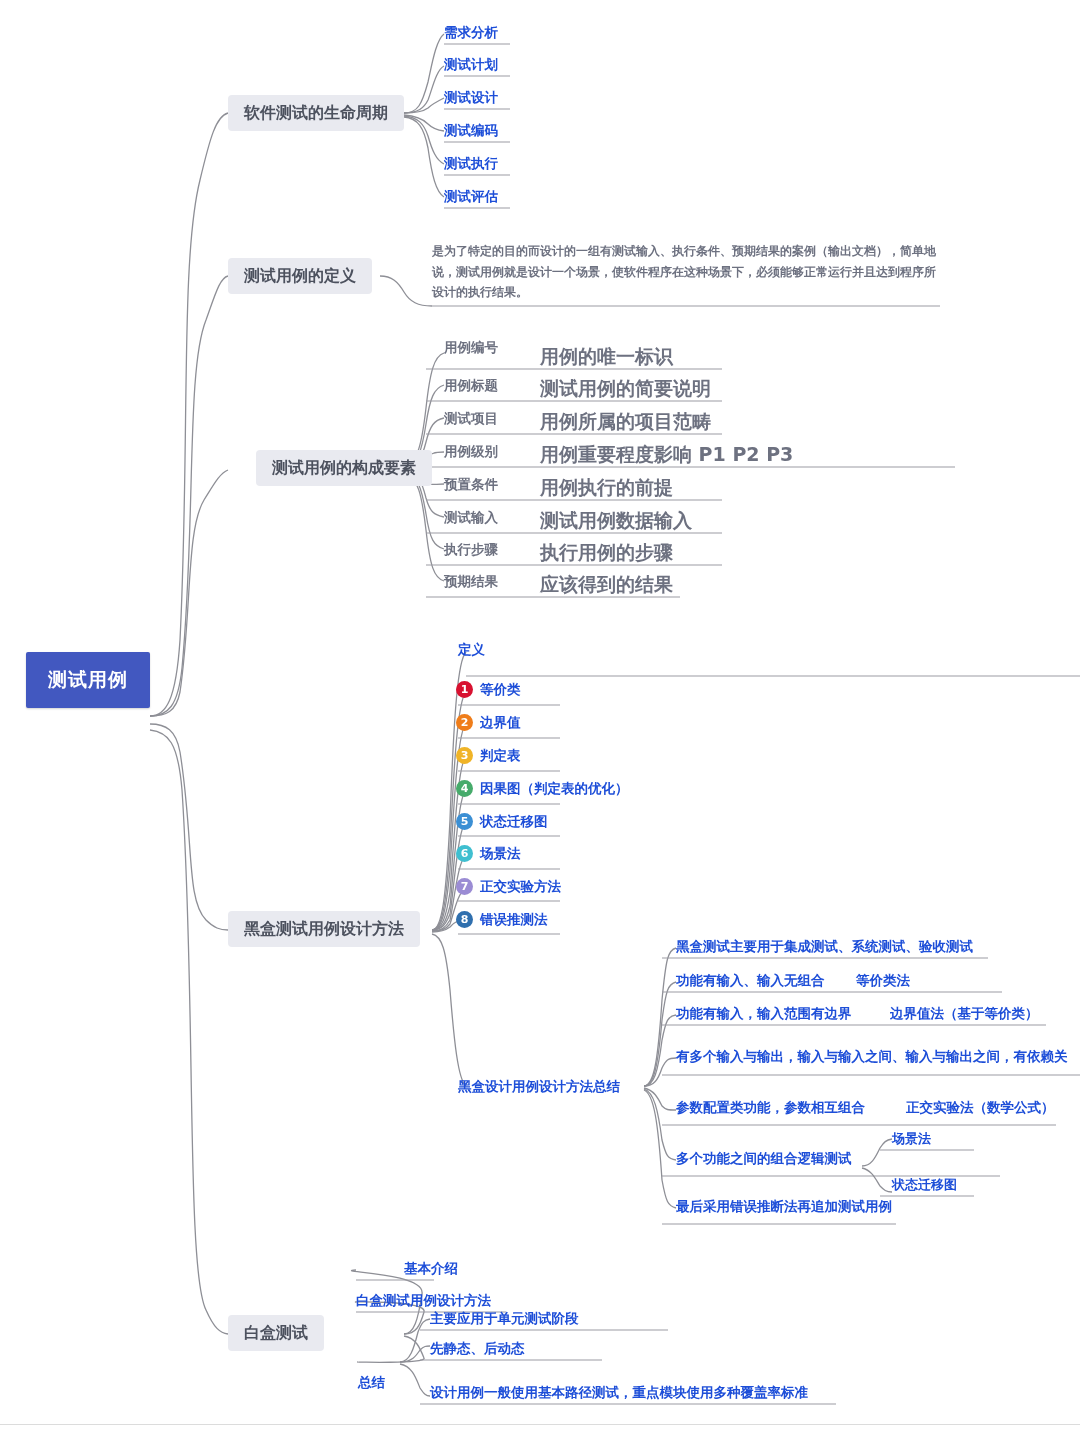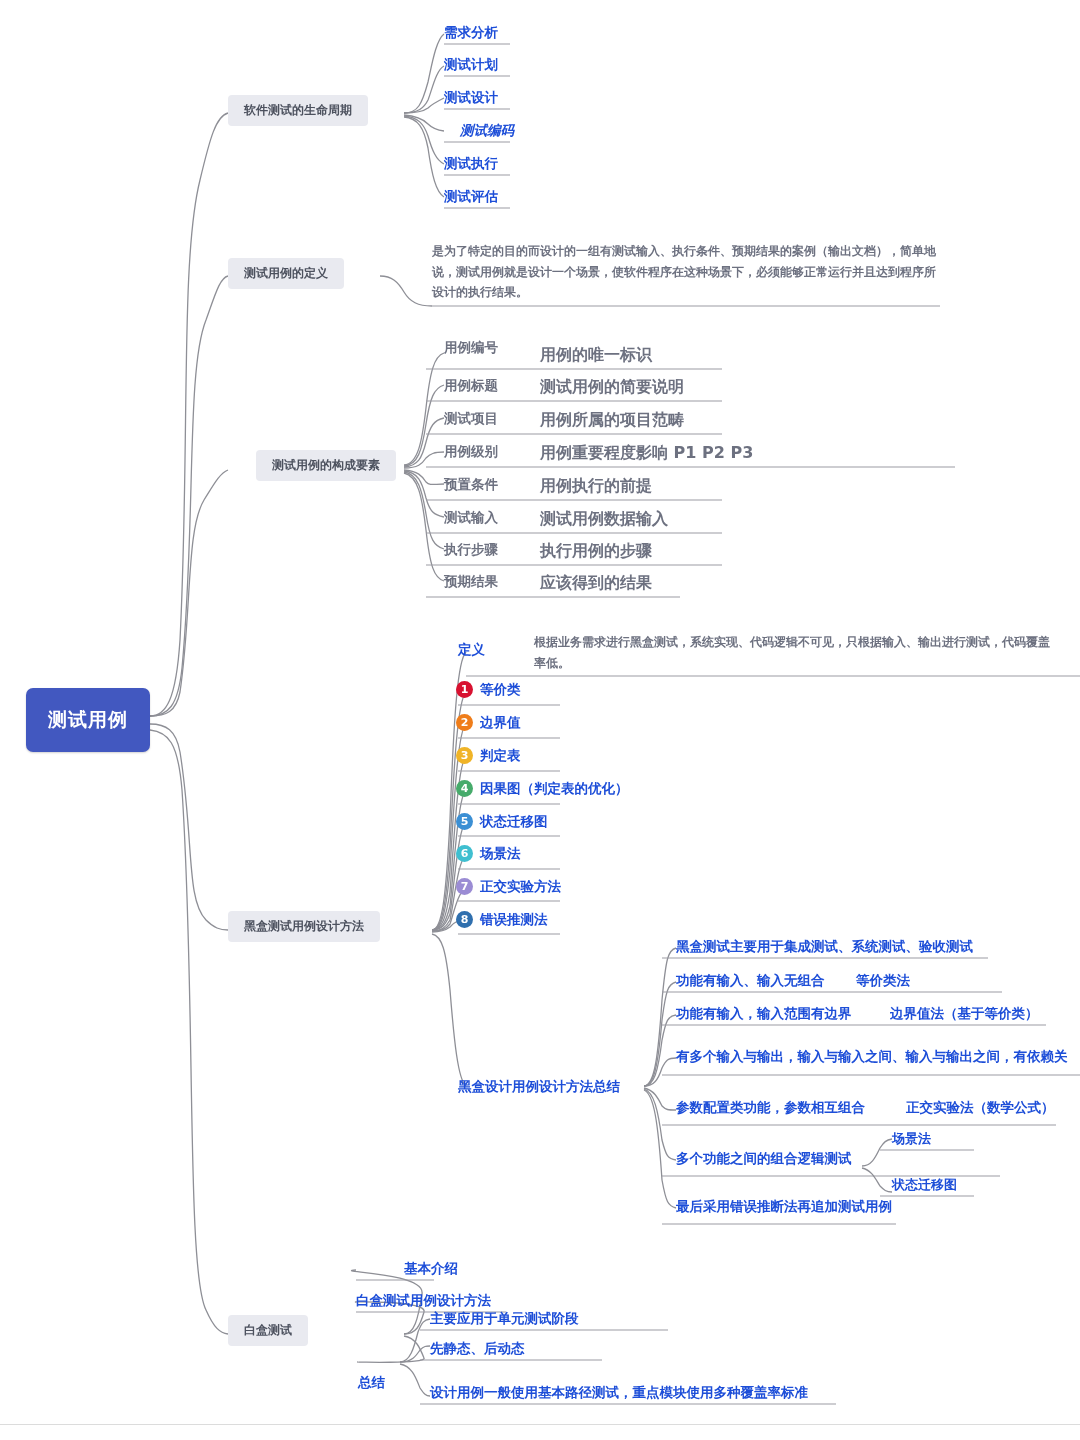--- a/index.html
+++ b/index.html
@@ -12,42 +12,42 @@
   }
   #canvas{position:absolute;inset:0;width:1080px;height:1440px;}
   svg.lines{position:absolute;left:0;top:0;width:1080px;height:1440px;pointer-events:none;}
   svg.lines path{fill:none;stroke:#8e8f96;stroke-width:1.3;}
   svg.lines path.under{stroke:#9b9ca3;stroke-width:1.2;}
 
   .node{position:absolute;white-space:nowrap;line-height:1.25;}
 
   
   .root{
-    left:26px;top:688px;width:124px;height:64px;
-    background:#4258c0;border-radius:7px;
+    left:26px;top:652px;width:124px;height:56px;
+    background:#4258c0;border-radius:2px;
     color:#ffffff;font-size:19px;font-weight:bold;
     display:flex;align-items:center;justify-content:center;
     letter-spacing:1px;
     box-shadow:0 1px 2px rgba(0,0,0,.18);
   }
   
   .pill{
     background:#e9eaf0;border-radius:4px;
-    padding:8px 16px;font-size:12px;font-weight:bold;
+    padding:8px 16px;font-size:16px;font-weight:bold;
     color:#4c515e;display:inline-block;
   }
   
   .leaf{font-size:13.5px;color:#1d4ed8;font-weight:bold;}
   .leaf.sm{font-size:13px;}
   .para{
     font-size:12px;color:#6d7180;font-weight:bold;
     white-space:normal;line-height:1.72;
   }
   .row-label{font-size:13.5px;color:#6d7180;font-weight:bold;}
-  .row-desc{font-size:16px;color:#6d7180;font-weight:bold;}
+  .row-desc{font-size:19px;color:#6d7180;font-weight:bold;}
 
   
   .num-item{display:flex;align-items:center;gap:7px;}
   .badge{
     width:17px;height:17px;border-radius:50%;
     color:#fff;font-size:11px;font-weight:bold;
     display:flex;align-items:center;justify-content:center;
     flex:0 0 auto;
   }
   .bottom-rule{
@@ -162,21 +162,21 @@
   </svg>
 
   <div class="node root" style="background: rgb(66, 88, 192);">测试用例</div>
 
   <div class="node" style="left:228px;top:95px;">
     <span class="pill">软件测试的生命周期</span>
   </div>
   <div class="node leaf" style="left:444px;top:24px;">需求分析</div>
   <div class="node leaf" style="left:444px;top:56px;">测试计划</div>
   <div class="node leaf" style="left:444px;top:89px;">测试设计</div>
-  <div class="node leaf" style="left:460px;top:122px;font-style:italic;">测试编码</div>
+  <div class="node leaf" style="left:444px;top:122px;">测试编码</div>
   <div class="node leaf" style="left:444px;top:155px;">测试执行</div>
   <div class="node leaf" style="left:444px;top:188px;">测试评估</div>
 
   <div class="node" style="left:228px;top:258px;">
     <span class="pill">测试用例的定义</span>
   </div>
   <div class="node para" style="left:432px;top:241px;width:512px;">是为了特定的目的而设计的一组有测试输入、执行条件、预期结果的案例（输出文档），简单地说，测试用例就是设计一个场景，使软件程序在这种场景下，必须能够正常运行并且达到程序所设计的执行结果。</div>
 
   <div class="node" style="left:228px;top:450px;padding-left:28px;">
     <span class="pill">测试用例的构成要素</span>
@@ -197,21 +197,20 @@
   <div class="node row-label" style="left:444px;top:541px;">执行步骤</div>
   <div class="node row-desc" style="left:540px;top:541px;">执行用例的步骤</div>
   <div class="node row-label" style="left:444px;top:573px;">预期结果</div>
   <div class="node row-desc" style="left:540px;top:573px;">应该得到的结果</div>
 
   <div class="node" style="left:228px;top:911px;">
     <span class="pill">黑盒测试用例设计方法</span>
   </div>
 
   <div class="node leaf" style="left:458px;top:641px;">定义</div>
-  <div class="node para" style="left:534px;top:632px;width:520px;">根据业务需求进行黑盒测试，系统实现、代码逻辑不可见，只根据输入、输出进行测试，代码覆盖率低。</div>
 
   <div class="node num-item" style="left:456px;top:681px;">
     <span class="badge" style="background: rgb(216, 17, 48);">1</span>
     <span class="leaf">等价类</span>
   </div>
   <div class="node num-item" style="left:456px;top:714px;">
     <span class="badge" style="background: rgb(239, 125, 26);">2</span>
     <span class="leaf">边界值</span>
   </div>
   <div class="node num-item" style="left:456px;top:747px;">

